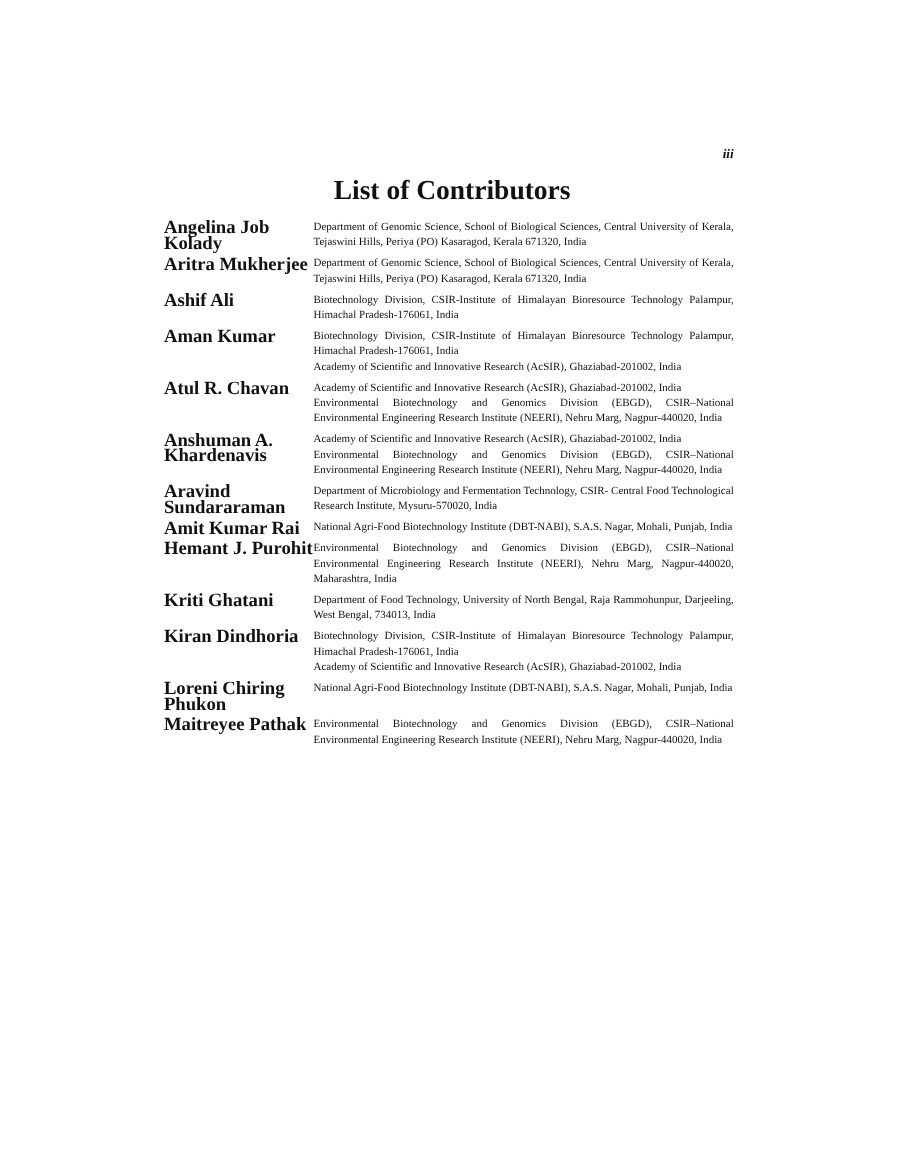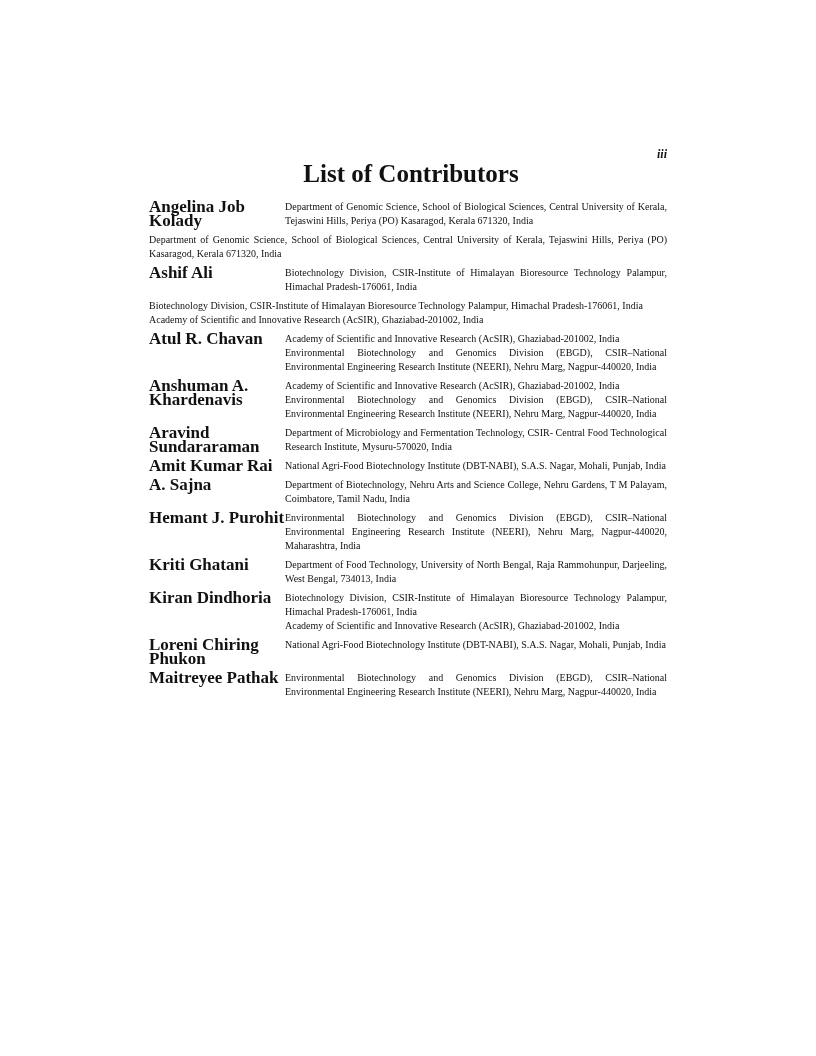--- a/index.html
+++ b/index.html
@@ -1,17 +1,17 @@
 <!DOCTYPE html>
 <html><head>
   <meta charset="utf-8">
   <style>
     html, body { margin: 0; padding: 0; background: #ffffff; }
     body { width: 816px; height: 1056px; position: relative; font-family: "Liberation Serif", serif; color: #111; }
-    .page-num { position: absolute; top: 147px; right: 149px; font-style: italic; font-weight: bold; font-size: 12px; }
+    .page-num { position: absolute; top: 133px; right: 149px; font-style: italic; font-weight: bold; font-size: 12px; }
     .title { position: absolute; top: 157px; left: 0; width: 816px; text-align: center; font-weight: bold; font-size: 25px; letter-spacing: 0; }
     .list { position: absolute; top: 200px; left: 149px; width: 518px; }
     .entry { display: flex; margin-bottom: 5px; }
     .name { width: 136px; flex: none; font-weight: bold; font-size: 17px; line-height: 14px; }
     .affs { flex: 1; font-size: 10px; line-height: 14px; }
     .aff { text-align: justify; text-align-last: left; }
     .name-line { display: block; }
   </style>
 </head>
 <body>
@@ -22,33 +22,39 @@
 <div class="list" id="contributor-list">
     <div class="entry">
       <div class="name">
         <span class="name-line">Angelina Job Kolady</span>
       </div>
       <div class="affs">
         <div class="aff">Department of Genomic Science, School of Biological Sciences, Central University of Kerala, Tejaswini Hills, Periya (PO) Kasaragod, Kerala 671320, India</div>
       </div>
     </div>
     <div class="entry">
+      <div class="name">
+        <span class="name-line">Aritra Mukherjee</span>
+      </div>
       <div class="affs">
         <div class="aff">Department of Genomic Science, School of Biological Sciences, Central University of Kerala, Tejaswini Hills, Periya (PO) Kasaragod, Kerala 671320, India</div>
       </div>
     </div>
     <div class="entry">
       <div class="name">
         <span class="name-line">Ashif Ali</span>
       </div>
       <div class="affs">
         <div class="aff">Biotechnology Division, CSIR-Institute of Himalayan Bioresource Technology Palampur, Himachal Pradesh-176061, India</div>
       </div>
     </div>
     <div class="entry">
+      <div class="name">
+        <span class="name-line">Aman Kumar</span>
+      </div>
       <div class="affs">
         <div class="aff">Biotechnology Division, CSIR-Institute of Himalayan Bioresource Technology Palampur, Himachal Pradesh-176061, India</div>
         <div class="aff">Academy of Scientific and Innovative Research (AcSIR), Ghaziabad-201002, India</div>
       </div>
     </div>
     <div class="entry">
       <div class="name">
         <span class="name-line">Atul R. Chavan</span>
       </div>
       <div class="affs">
@@ -73,28 +79,20 @@
       <div class="affs">
         <div class="aff">Department of Microbiology and Fermentation Technology, CSIR- Central Food Technological Research Institute, Mysuru-570020, India</div>
       </div>
     </div>
     <div class="entry">
       <div class="name">
         <span class="name-line">Amit Kumar Rai</span>
       </div>
       <div class="affs">
         <div class="aff">National Agri-Food Biotechnology Institute (DBT-NABI), S.A.S. Nagar, Mohali, Punjab, India</div>
-      </div>
-    </div>
-    <div class="entry">
-      <div class="name">
-        <span class="name-line">A. Sajna</span>
-      </div>
-      <div class="affs">
-        <div class="aff">Department of Biotechnology, Nehru Arts and Science College, Nehru Gardens, T M Palayam, Coimbatore, Tamil Nadu, India</div>
       </div>
     </div>
     <div class="entry">
       <div class="name">
         <span class="name-line">Hemant J. Purohit</span>
       </div>
       <div class="affs">
         <div class="aff">Environmental Biotechnology and Genomics Division (EBGD), CSIR–National Environmental Engineering Research Institute (NEERI), Nehru Marg, Nagpur-440020, Maharashtra, India</div>
       </div>
     </div>

